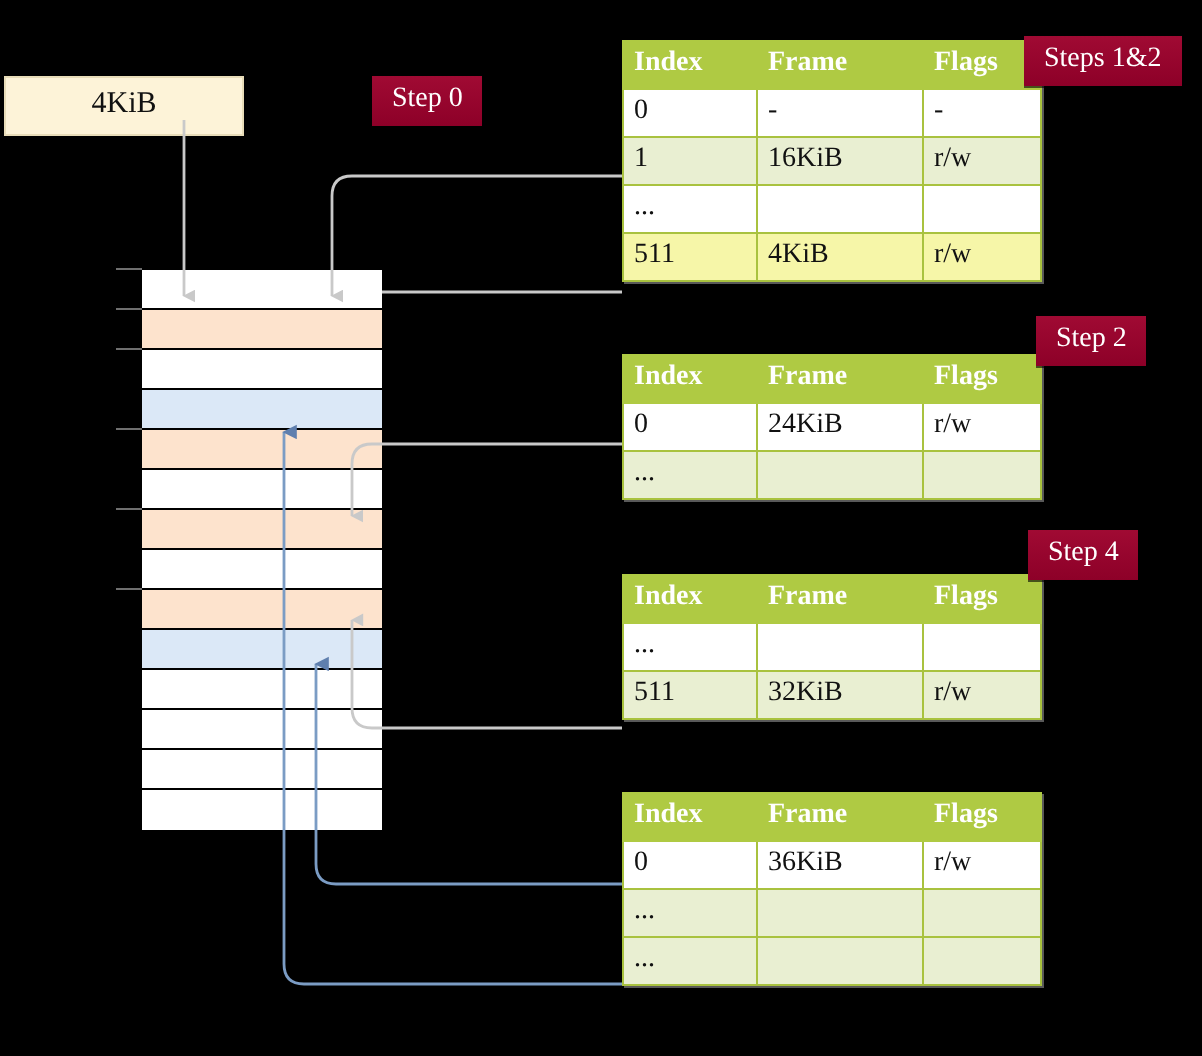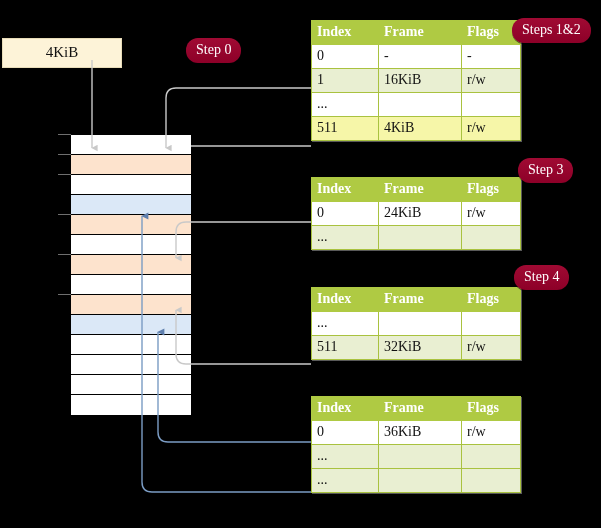--- a/index.html
+++ b/index.html
@@ -25,21 +25,21 @@
   
   .badge {
     position: absolute;
     background: #a4063a;
     background: linear-gradient(#a00a33, #8d0028);
     color: #ffffff;
     font-family: "Liberation Serif", "DejaVu Serif", serif;
     font-size: 14px;
     line-height: 1;
     padding: 5px 10px 6px 10px;
-    border-radius: 12px;
+    border-radius: 0;
     white-space: nowrap;
     box-shadow: 0 1px 0 rgba(0,0,0,.6);
   }
 
   
   .framebox {
     position: absolute;
     background: #fdf3d8;
     border: 1px solid #e8dcb8;
     color: #111111;
@@ -253,21 +253,21 @@
             <td class="c1"></td>
             <td class="c2"></td>
           </tr>
         </tbody>
       </table>
     </div>
 
   <div id="badges-layer">
       <div class="badge" style="left: 186px; top: 38px; text-align: center;">Step 0</div>
       <div class="badge" style="left: 512px; top: 18px;">Steps 1&amp;2</div>
-      <div class="badge" style="left: 518px; top: 158px;">Step 3</div>
+      <div class="badge" style="left: 518px; top: 158px;">Step 2</div>
       <div class="badge" style="left: 514px; top: 265px;">Step 4</div>
     </div>
 
   <svg id="wires" viewBox="0 0 601 528" xmlns="http://www.w3.org/2000/svg">
     <defs>
       <marker id="ahG" markerWidth="7" markerHeight="7" refX="3.2" refY="5.6" orient="auto" markerUnits="userSpaceOnUse">
         <path d="M0,0 L6.4,0 L3.2,6.2 z" fill="#c9c9c9"></path>
       </marker>
       <marker id="ahGu" markerWidth="7" markerHeight="7" refX="3.2" refY="0.6" orient="auto" markerUnits="userSpaceOnUse">
         <path d="M3.2,0 L6.4,6.2 L0,6.2 z" fill="#c9c9c9"></path>

